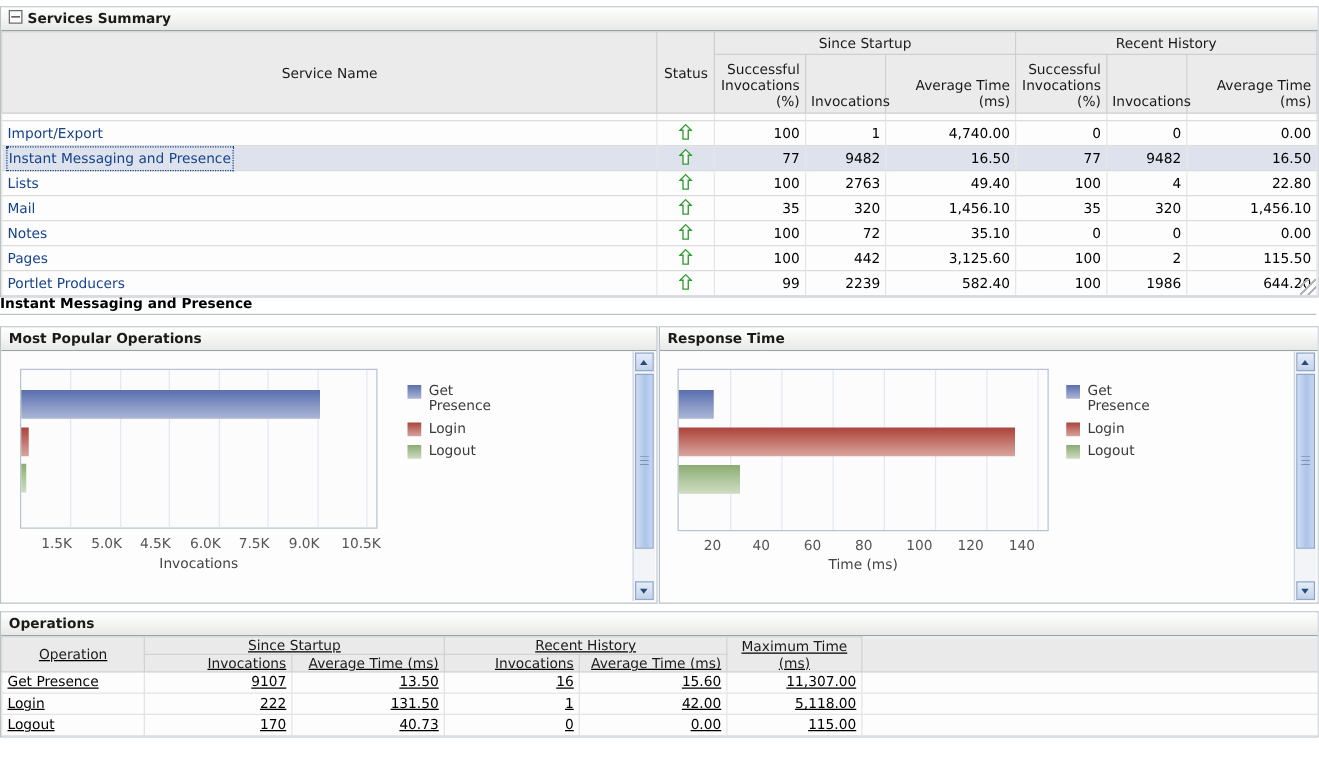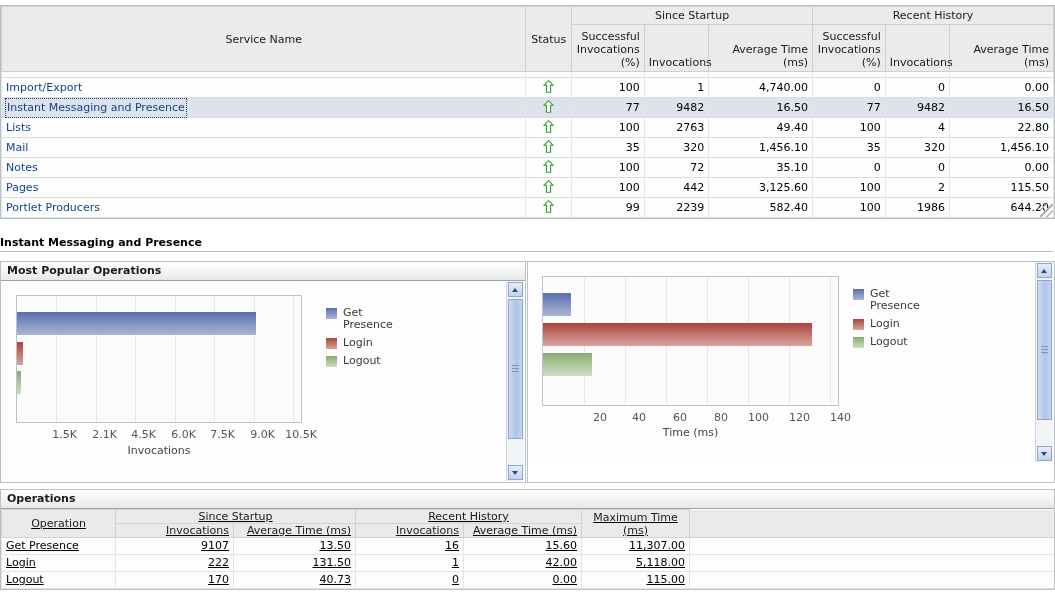--- a/index.html
+++ b/index.html
@@ -101,21 +101,21 @@
     border: 1px solid #b8c4d4;
     background: #fcfcfd;
     box-sizing: border-box;
   }
   .gridline { position: absolute; top: 0; bottom: 0; width: 1px; background: #e2e8f2; }
   .bar { position: absolute; left: 0; }
   .bar.b0 { background: linear-gradient(to bottom, #5b6fae 0%, #6d80b9 25%, #93a1c9 70%, #aab6d6 100%); }
   .bar.b1 { background: linear-gradient(to bottom, #a9453e 0%, #b85a51 25%, #cb8981 70%, #d7a49c 100%); }
   .bar.b2 { background: linear-gradient(to bottom, #8aab72 0%, #9cb986 25%, #bcd0ac 70%, #cedcc2 100%); }
 
-  .tick { position: absolute; font-size: 11px; color: #555; text-align: right; white-space: nowrap; }
+  .tick { position: absolute; font-size: 11px; color: #555; text-align: left; white-space: nowrap; }
   .axis-title { position: absolute; font-size: 11px; color: #444; text-align: center; white-space: nowrap; }
 
   .legend { position: absolute; }
   .legend-item { position: relative; margin-bottom: 6px; padding-left: 17px; font-size: 11px; color: #3a3a3a; line-height: 12px; }
   .legend-sw { position: absolute; left: 0; top: 1px; width: 11px; height: 11px; }
   .sw0 { background: linear-gradient(to bottom, #5b6fae, #aab6d6); }
   .sw1 { background: linear-gradient(to bottom, #a9453e, #d7a49c); }
   .sw2 { background: linear-gradient(to bottom, #8aab72, #cedcc2); }
 
   
@@ -153,20 +153,23 @@
   #ops-table thead th.fill { border-top: none; border-right: none; }
   #ops-table tbody td { background: #fdfdfd; height: 16px; line-height: 16px; border-color: #e4e4e4; }
   #ops-table tbody td.blank { border-right: none; }
 </style>
 </head>
 <body>
 
 <div class="page">
 
   <div class="panel" id="services-summary">
+    <div class="panel-head">
+      <span class="twisty"></span><span>Services Summary</span>
+    </div>
     <div style="position:relative;">
       <table class="grid" id="svc-grid">
         <colgroup>
           <col style="width:505px">
             <col style="width:44px">
             <col style="width:70px">
           <col style="width:62px">
             <col style="width:100px">
           <col style="width:70px">
             <col style="width:62px">
@@ -310,39 +313,42 @@
             <div class="bar b1" style="top: 46px; height: 23px; width: 6px;"></div>
             <div class="bar b2" style="top: 75px; height: 23px; width: 4px;"></div>
           </div>
         <div class="legend" id="legend0" style="left:325px; top:26px;">
             <div class="legend-item"><span class="legend-sw sw0"></span><span>Get<br>Presence</span></div>
             <div class="legend-item"><span class="legend-sw sw1"></span><span>Login</span></div>
             <div class="legend-item"><span class="legend-sw sw2"></span><span>Logout</span></div>
           </div>
         <div id="ticks0">
             <div class="tick" style="left: 32px; width: 44px; top: 147px;">1.5K</div>
-            <div class="tick" style="left: 72px; width: 44px; top: 147px;">2.1K</div>
+            <div class="tick" style="left: 72px; width: 44px; top: 147px;">5.0K</div>
             <div class="tick" style="left: 111px; width: 44px; top: 147px;">4.5K</div>
             <div class="tick" style="left: 151px; width: 44px; top: 147px;">6.0K</div>
             <div class="tick" style="left: 190px; width: 44px; top: 147px;">7.5K</div>
             <div class="tick" style="left: 230px; width: 44px; top: 147px;">9.0K</div>
             <div class="tick" style="left: 272px; width: 44px; top: 147px;">10.5K</div>
           </div>
         <div class="axis-title" id="axt0" style="left:15px; top:163px; width:286px;">Invocations</div>
         <div class="vscroll">
           <div class="sb-btn sb-up"></div>
           <div class="sb-thumb">
               <div class="sb-grip"></div>
             </div>
           <div class="sb-btn sb-dn"></div>
         </div>
       </div>
     </div>
 
     <div class="panel chart-panel" id="panel-response">
+      <div class="panel-head">
+        <span>Response Time</span>
+      </div>
       <div class="chart-body">
         <div class="plot" id="plot1" style="left:14px; top:14px; width:297px; height:130px;">
             <div class="gridline" style="left: 41px;"></div>
             <div class="gridline" style="left: 82px;"></div>
             <div class="gridline" style="left: 123px;"></div>
             <div class="gridline" style="left: 164px;"></div>
             <div class="gridline" style="left: 205px;"></div>
             <div class="gridline" style="left: 246px;"></div>
             <div class="gridline" style="left: 287px;"></div>
             <div class="bar b0" style="top: 16px; height: 23px; width: 28px;"></div>

